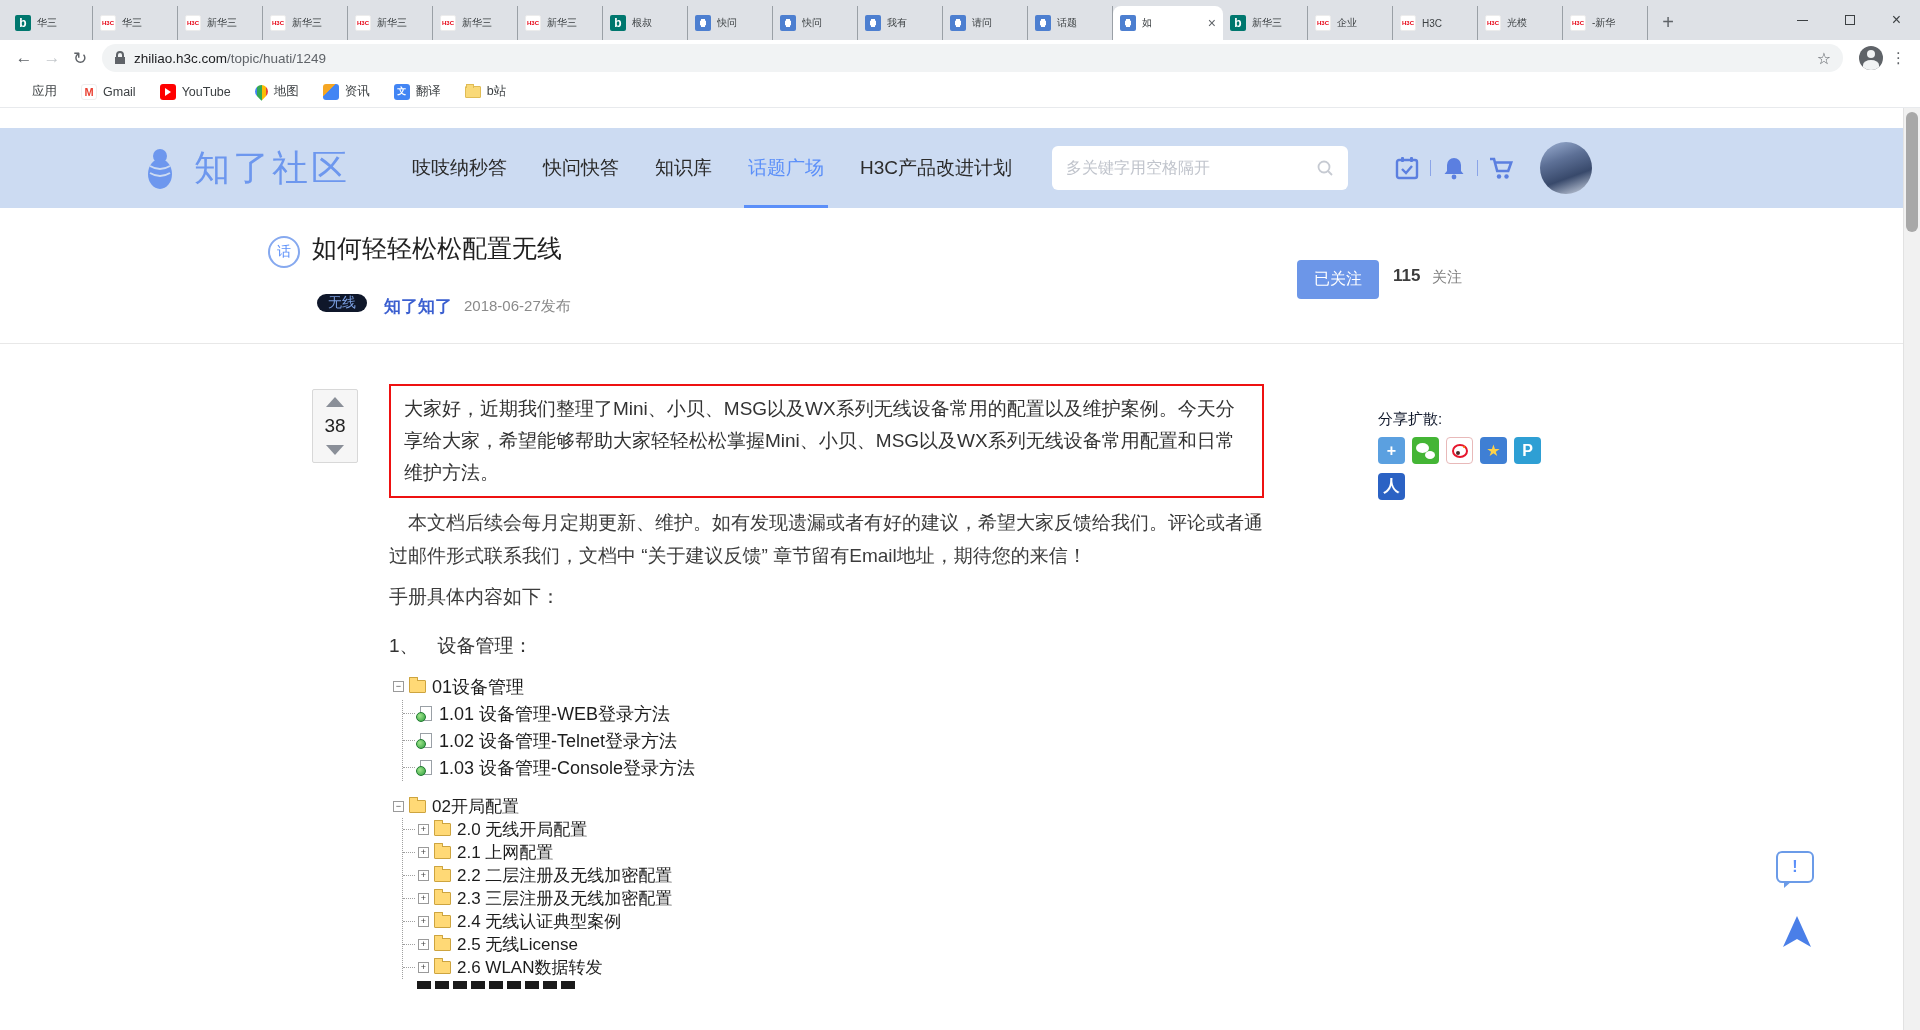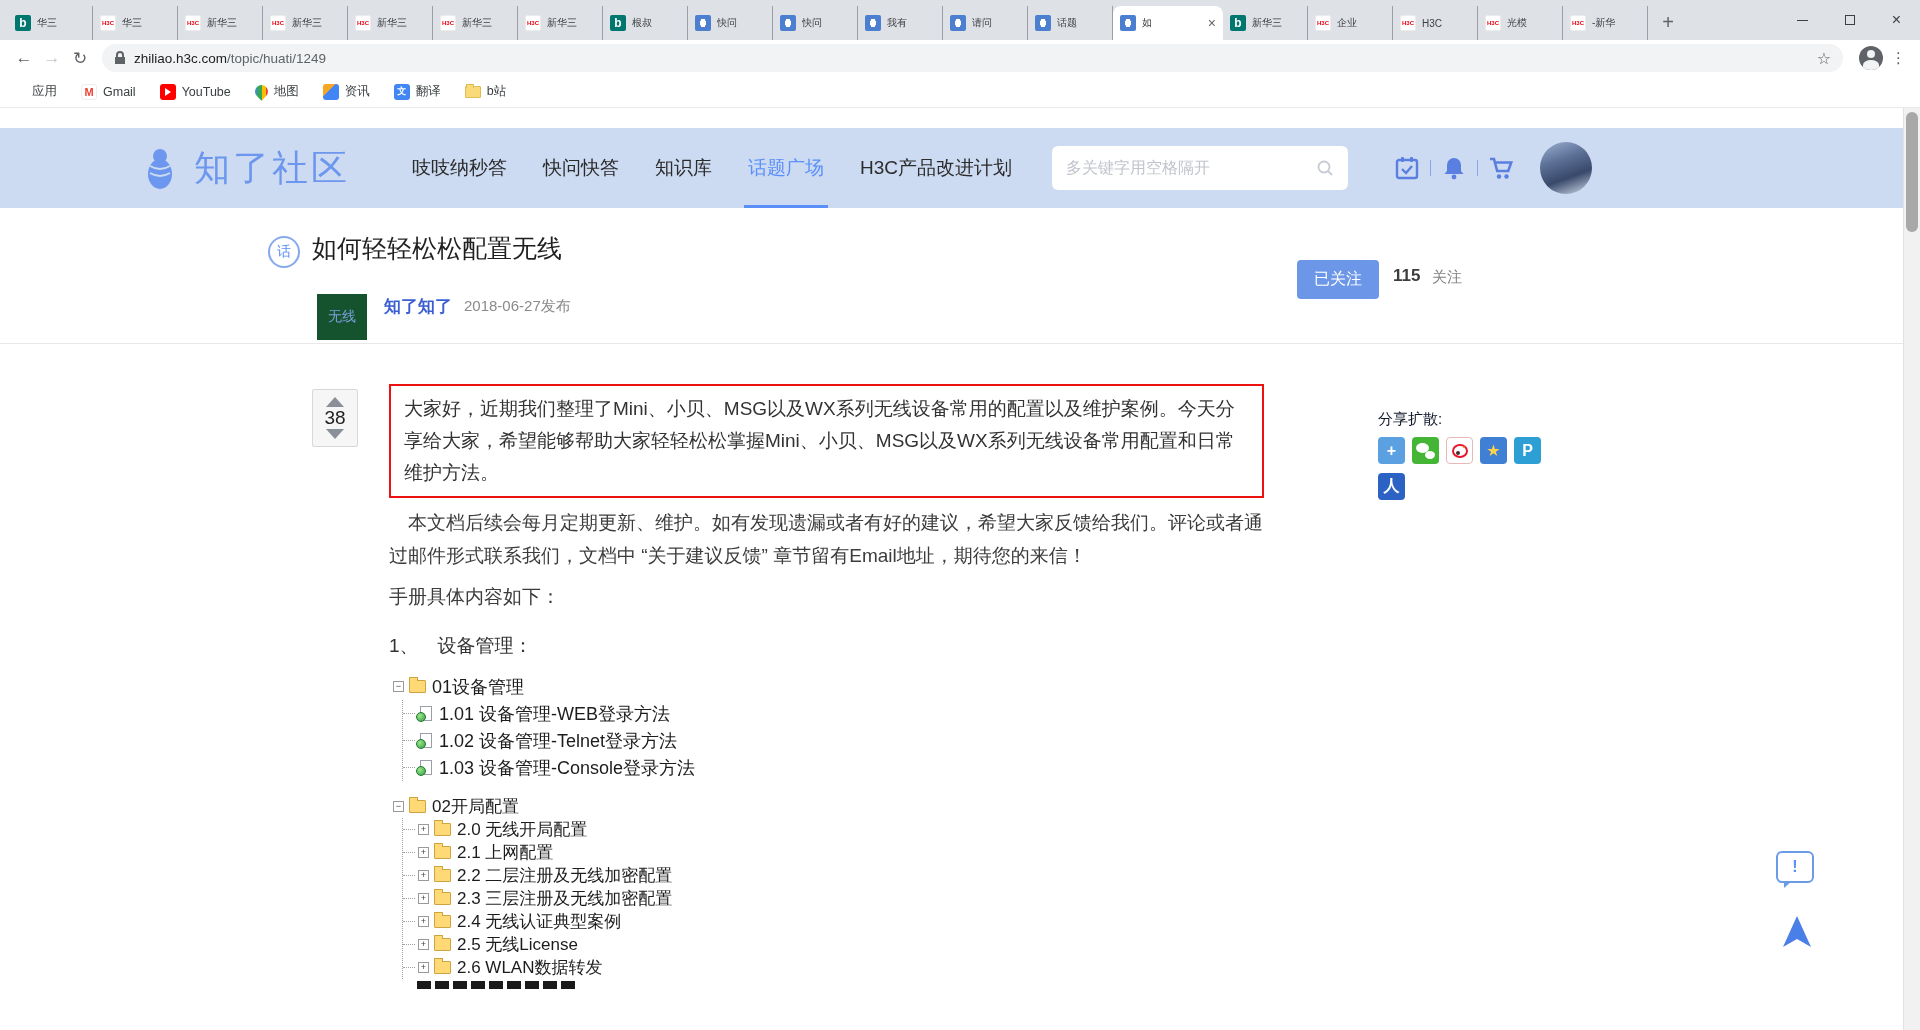--- a/index.html
+++ b/index.html
@@ -68,29 +68,29 @@
   .hsearch input::placeholder { color:#c0c4cc; }
   .hicons { display:flex; align-items:center; margin-left:42px; color:#5b7fe0; gap:0; }
   .hic { display:flex; align-items:center; justify-content:center; width:34px; }
   .hdivider { width:1px; height:16px; background:#8aa4e8; margin:0 6px; }
   .user-avatar { width:52px; height:52px; border-radius:50%; margin-left:22px;
     background:linear-gradient(160deg,#9db1d4 0%,#5d7096 35%,#38496b 65%,#d6deeb 100%); }
 
   .topic-bar { height:136px; position:relative; border-bottom:1px solid #e8e8e8; background:#fff; }
   .topic-badge { position:absolute; left:268px; top:28px; width:32px; height:32px; border:2px solid #86a9ef; border-radius:50%; color:#5b8ff9; font-size:14px; display:flex; align-items:center; justify-content:center; }
   .topic-title { position:absolute; left:312px; top:24px; font-size:25px; color:#1f1f1f; }
-  .topic-tag { position:absolute; left:317px; top:86px; background:#14532d; color:#7b9fe0; font-size:14px; padding:14px 11px; }
+  .topic-tag { position:absolute; left:317px; top:86px; background:#0f172a; color:#7b9fe0; font-size:14px; padding:0 11px;border-radius:10px; }
   .topic-author { position:absolute; left:384px; top:87px; font-size:17px; font-weight:bold; color:#3b5fd0; }
   .topic-date { position:absolute; left:464px; top:89px; font-size:15px; color:#8a8a8a; }
   .follow-btn { position:absolute; left:1297px; top:52px; background:#6c96e8; color:#fff; font-size:16px; padding:9px 17px; border-radius:4px; border:none; font-family:inherit; }
   .follow-count { position:absolute; left:1393px; top:58px; font-size:17px; font-weight:bold; color:#3c3c3c; }
   .follow-suffix { position:absolute; left:1432px; top:60px; font-size:15px; color:#808080; }
 
   .main { position:relative; height:549px; }
-  .vote { position:absolute; left:312px; top:45px; width:46px; border:1px solid #d8d8d8; background:#f6f6f6; border-radius:2px; display:flex; flex-direction:column; align-items:center; padding:7px 0; gap:0; }
+  .vote { position:absolute; left:312px; top:45px; width:46px; border:1px solid #d8d8d8; background:#f6f6f6; border-radius:2px; display:flex; flex-direction:column; align-items:center; padding:7px 0; gap:8px; }
   .tri-up { width:0; height:0; border-left:9px solid transparent; border-right:9px solid transparent; border-bottom:10px solid #8a8f98; }
   .tri-down { width:0; height:0; border-left:9px solid transparent; border-right:9px solid transparent; border-top:10px solid #8a8f98; }
   .vote-num { font-size:19px; color:#222; }
 
   .content { position:absolute; left:389px; top:40px; width:875px; color:#3c3c3c; }
   .hl-box { border:2px solid #ee1111; padding:7px 13px; font-size:19px; line-height:32px; color:#333; }
   .para { font-size:19px; line-height:33px; margin-top:8px; }
   .para2 { font-size:19px; line-height:33px; margin-top:8px; }
   .sec-head { font-size:19px; margin-top:20px; color:#333; }
 

